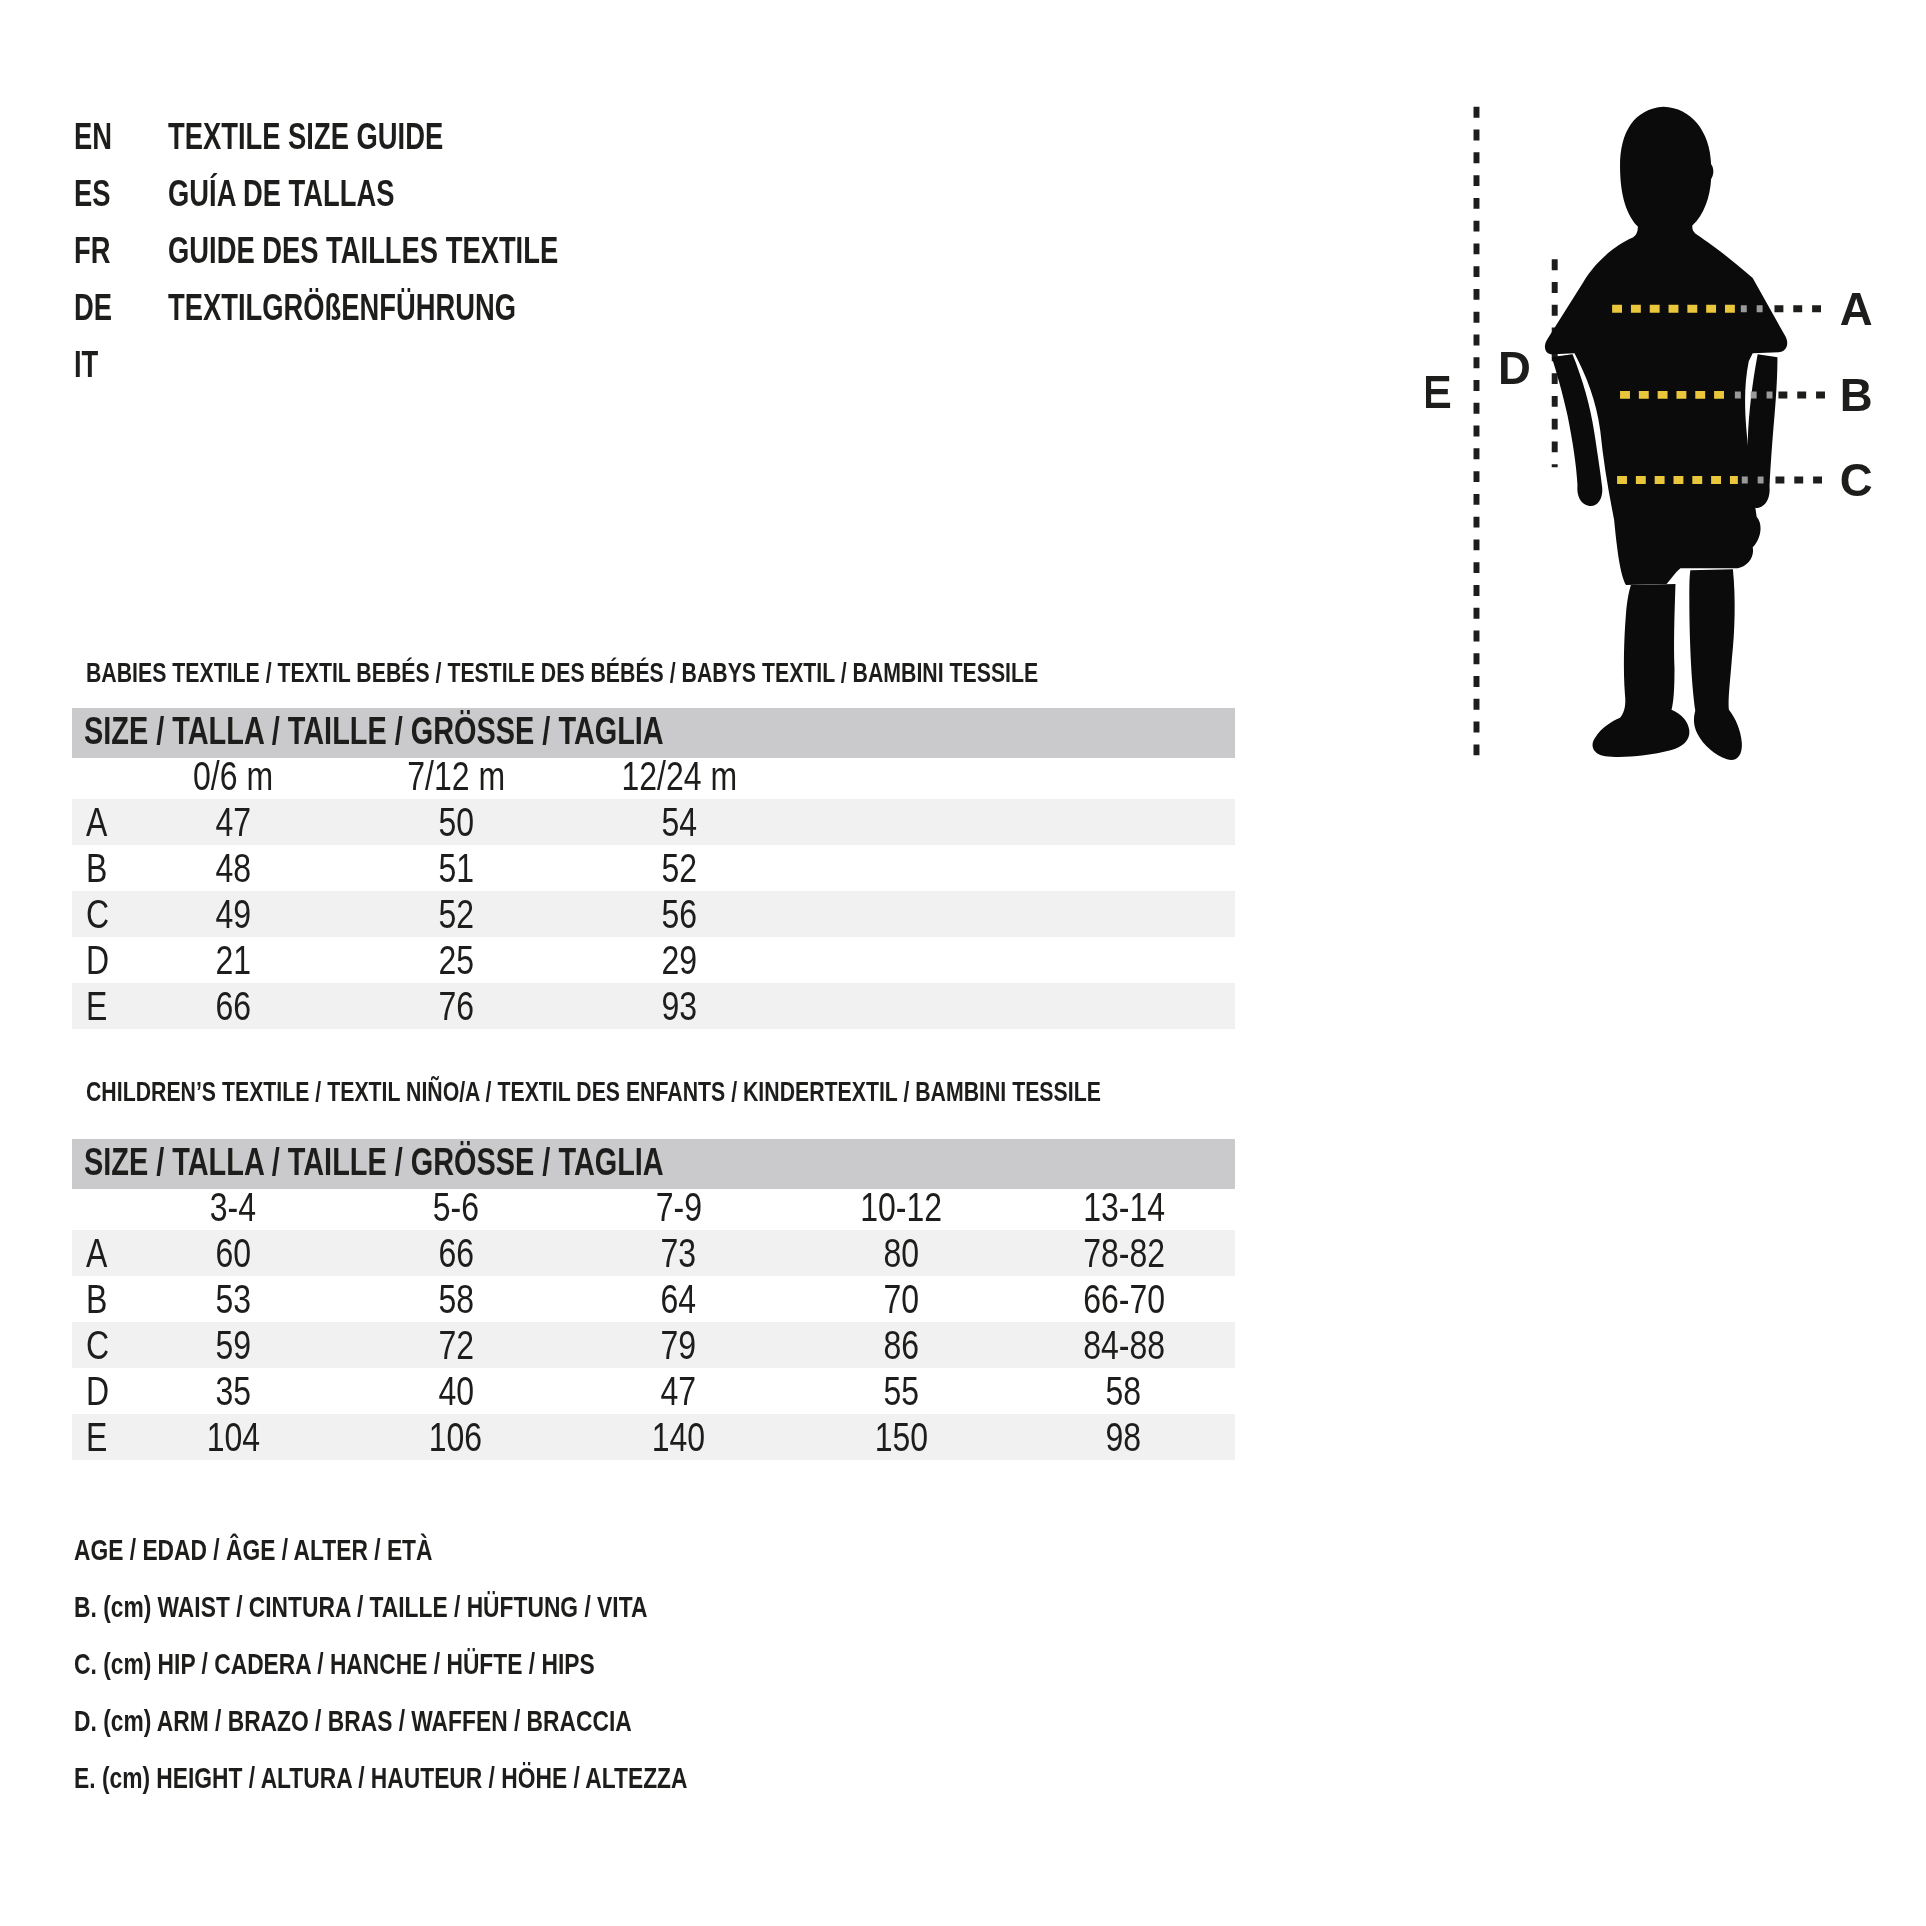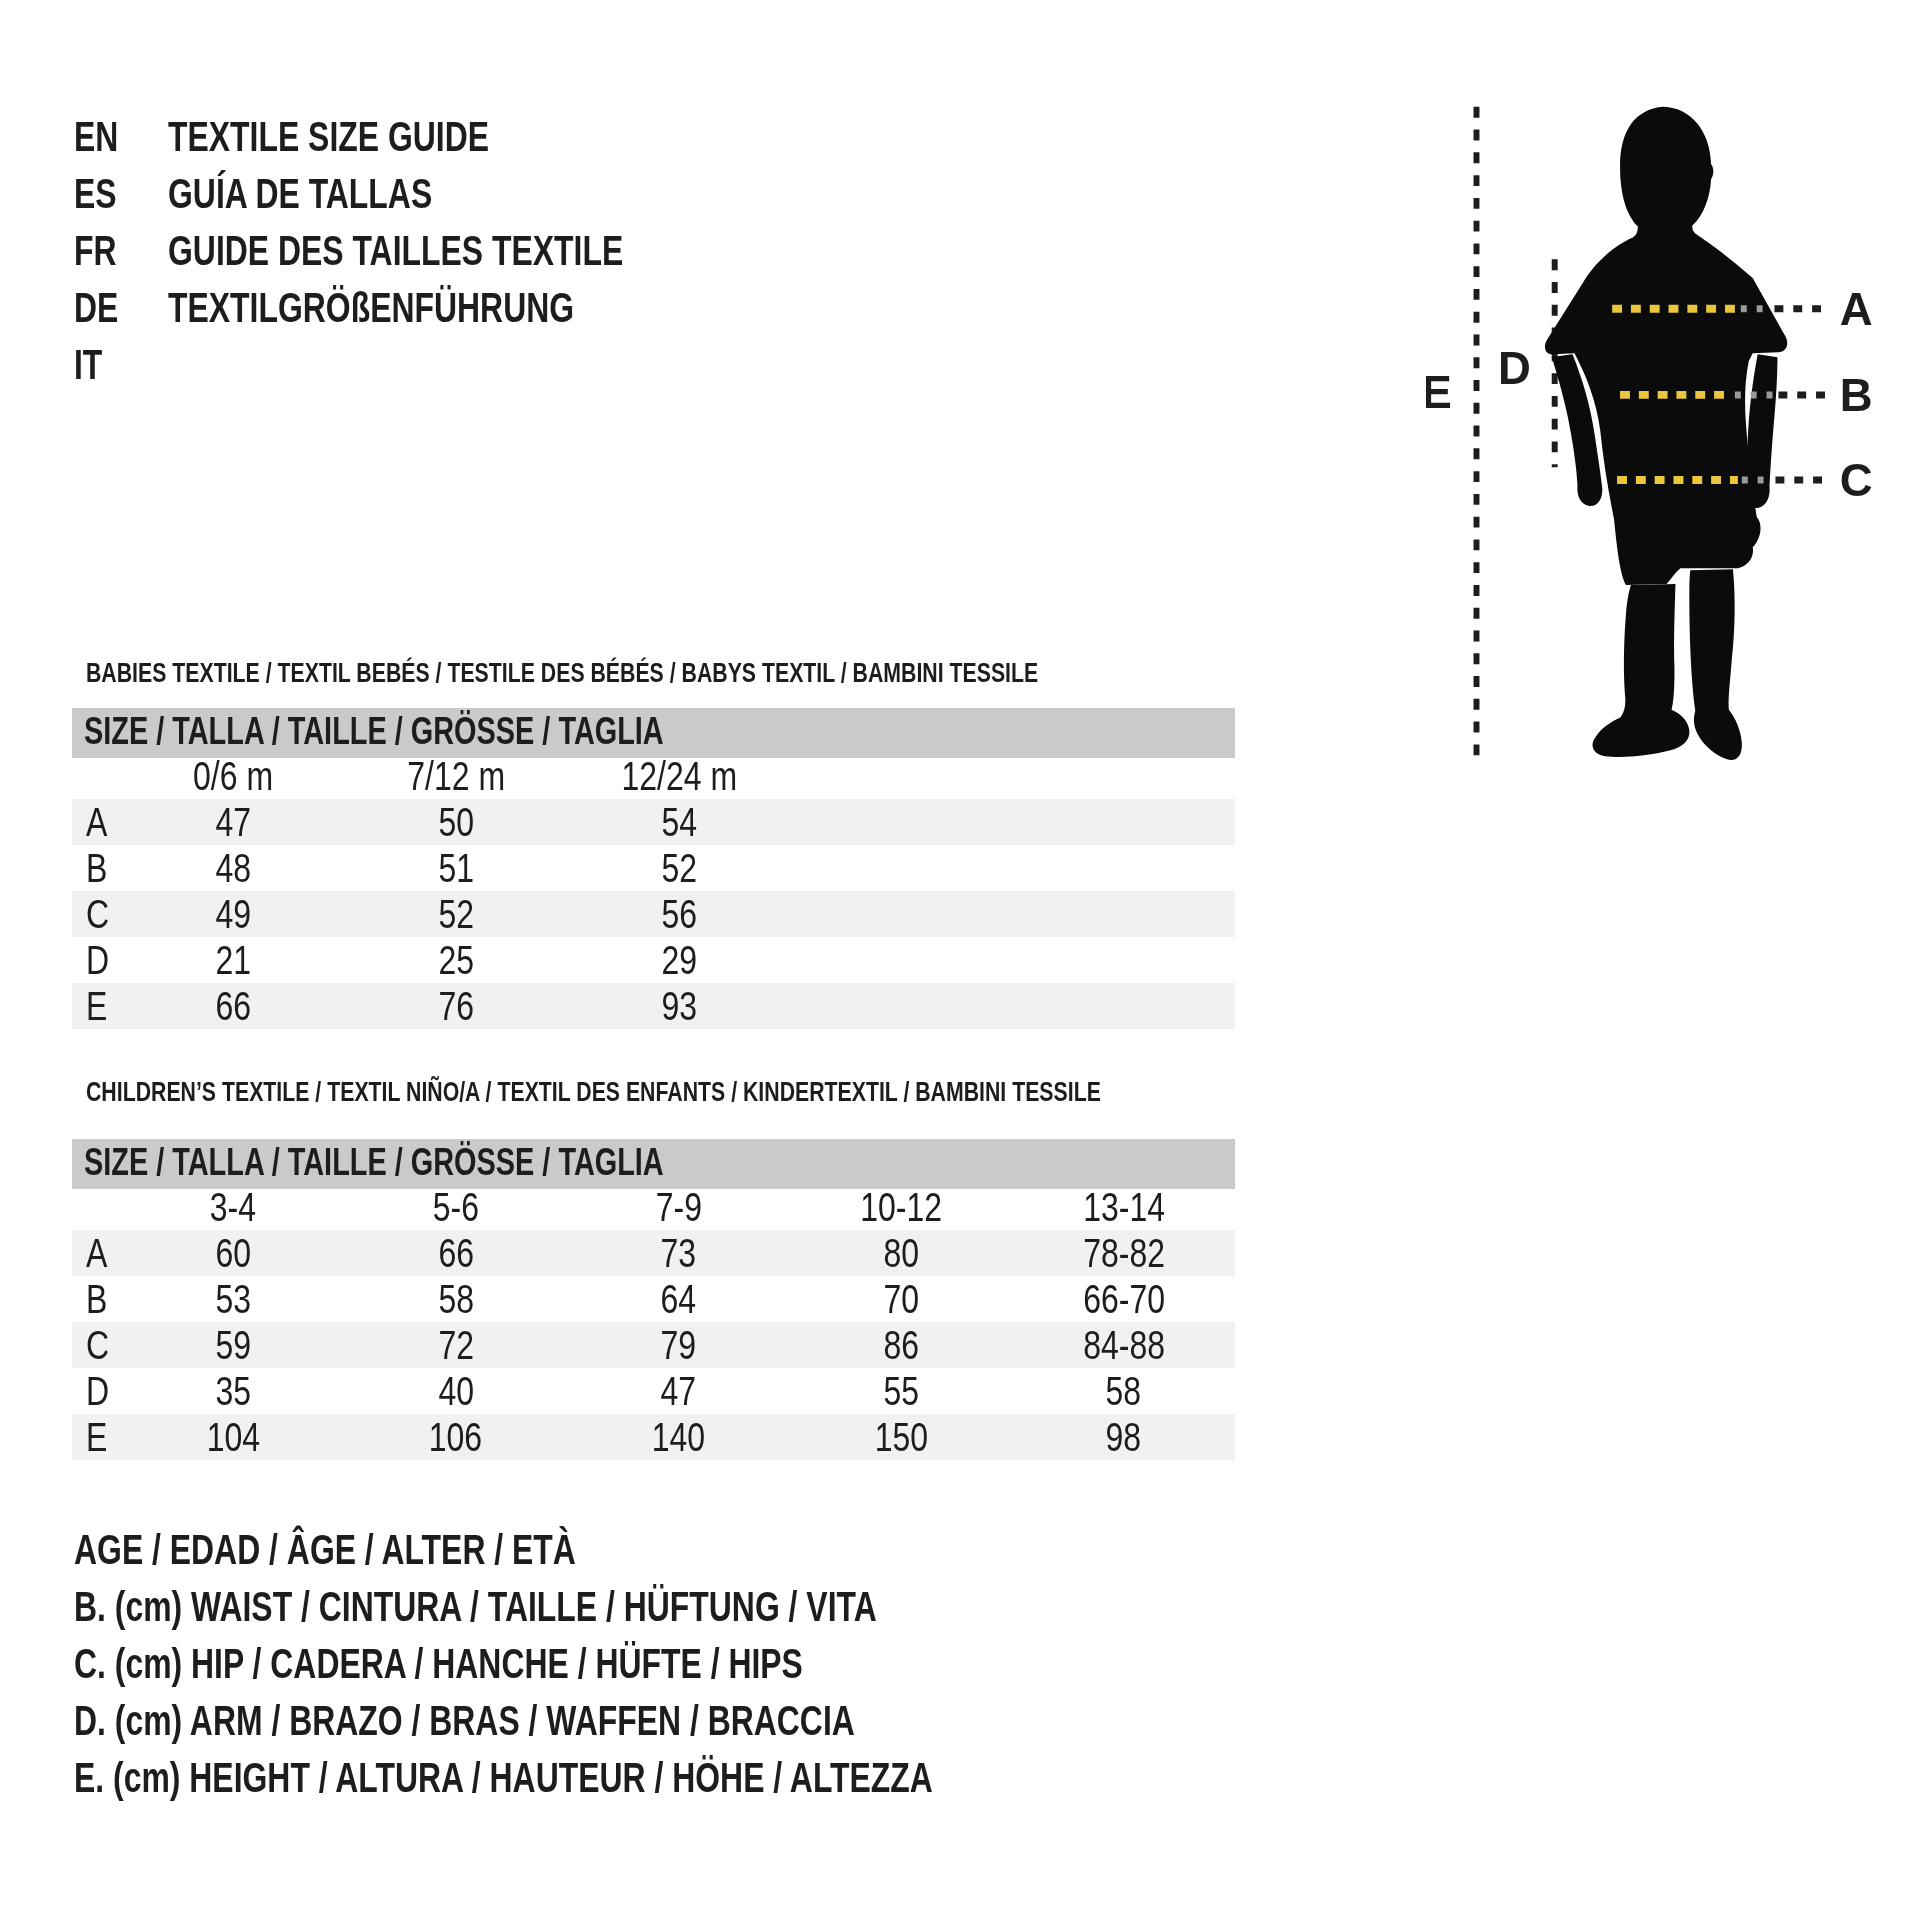--- a/index.html
+++ b/index.html
@@ -3,42 +3,42 @@
 <meta charset="utf-8">
 <style>
   html,body{margin:0;padding:0;background:#fff;}
   .page{position:relative;width:1927px;height:1927px;background:#ffffff;
         font-family:"Liberation Sans",sans-serif;color:#1d1d1b;overflow:hidden;}
   
   .cond{display:inline-block;transform:scaleX(0.76);transform-origin:0 50%;white-space:nowrap;}
   .condc{display:inline-block;transform:scaleX(0.8);transform-origin:50% 50%;white-space:nowrap;}
 
   .lang-block{position:absolute;left:74px;top:108px;}
-  .lang-row{display:flex;height:57px;align-items:center;font-weight:700;font-size:42px;}
+  .lang-row{display:flex;height:57px;align-items:center;font-weight:700;font-size:36px;}
   .lang-code{width:94px;}
 
   .section-title{position:absolute;left:86px;height:48px;line-height:48px;
                  font-size:28px;font-weight:700;}
   #babies-title{top:649px;}
   #children-title{top:1068px;}
 
   .size-bar{position:absolute;left:72px;width:1163px;height:50px;background:#cacacc;
             font-size:38px;font-weight:700;line-height:46px;padding-left:12px;box-sizing:border-box;}
   #babies-bar{top:708px;}
   #children-bar{top:1139px;}
 
   .dtable{position:absolute;left:72px;width:1163px;}
   #babies-table{top:753px;}
   #children-table{top:1184px;}
   .trow{display:flex;height:46px;line-height:46px;font-size:40px;font-weight:400;}
   .trow.stripe{background:#f1f1f2;}
   .tlabel{width:50px;padding-left:14px;box-sizing:border-box;text-align:left;}
   .tcell{width:223px;text-align:center;}
 
-  .legend-block{position:absolute;left:74px;top:1521px;font-size:42px;font-weight:700;}
+  .legend-block{position:absolute;left:74px;top:1521px;font-size:30px;font-weight:700;}
   .legend-line{height:57px;line-height:57px;}
 
   .figure{position:absolute;left:1426px;top:84px;width:495px;height:703px;}
   .figure text{font-family:"Liberation Sans",sans-serif;font-weight:700;font-size:46px;fill:#1d1d1b;}
 </style>
 </head>
 <body>
 
 <div class="page">
 

